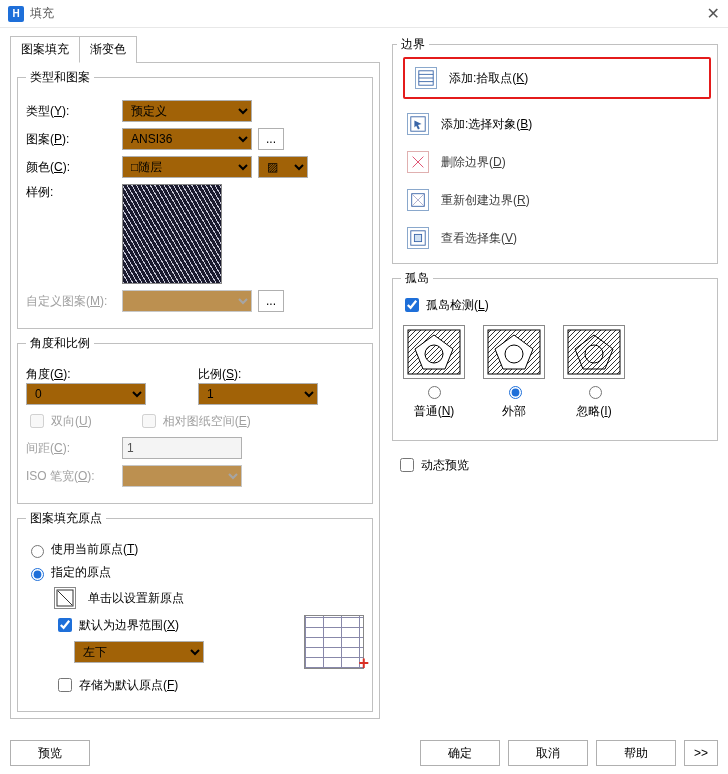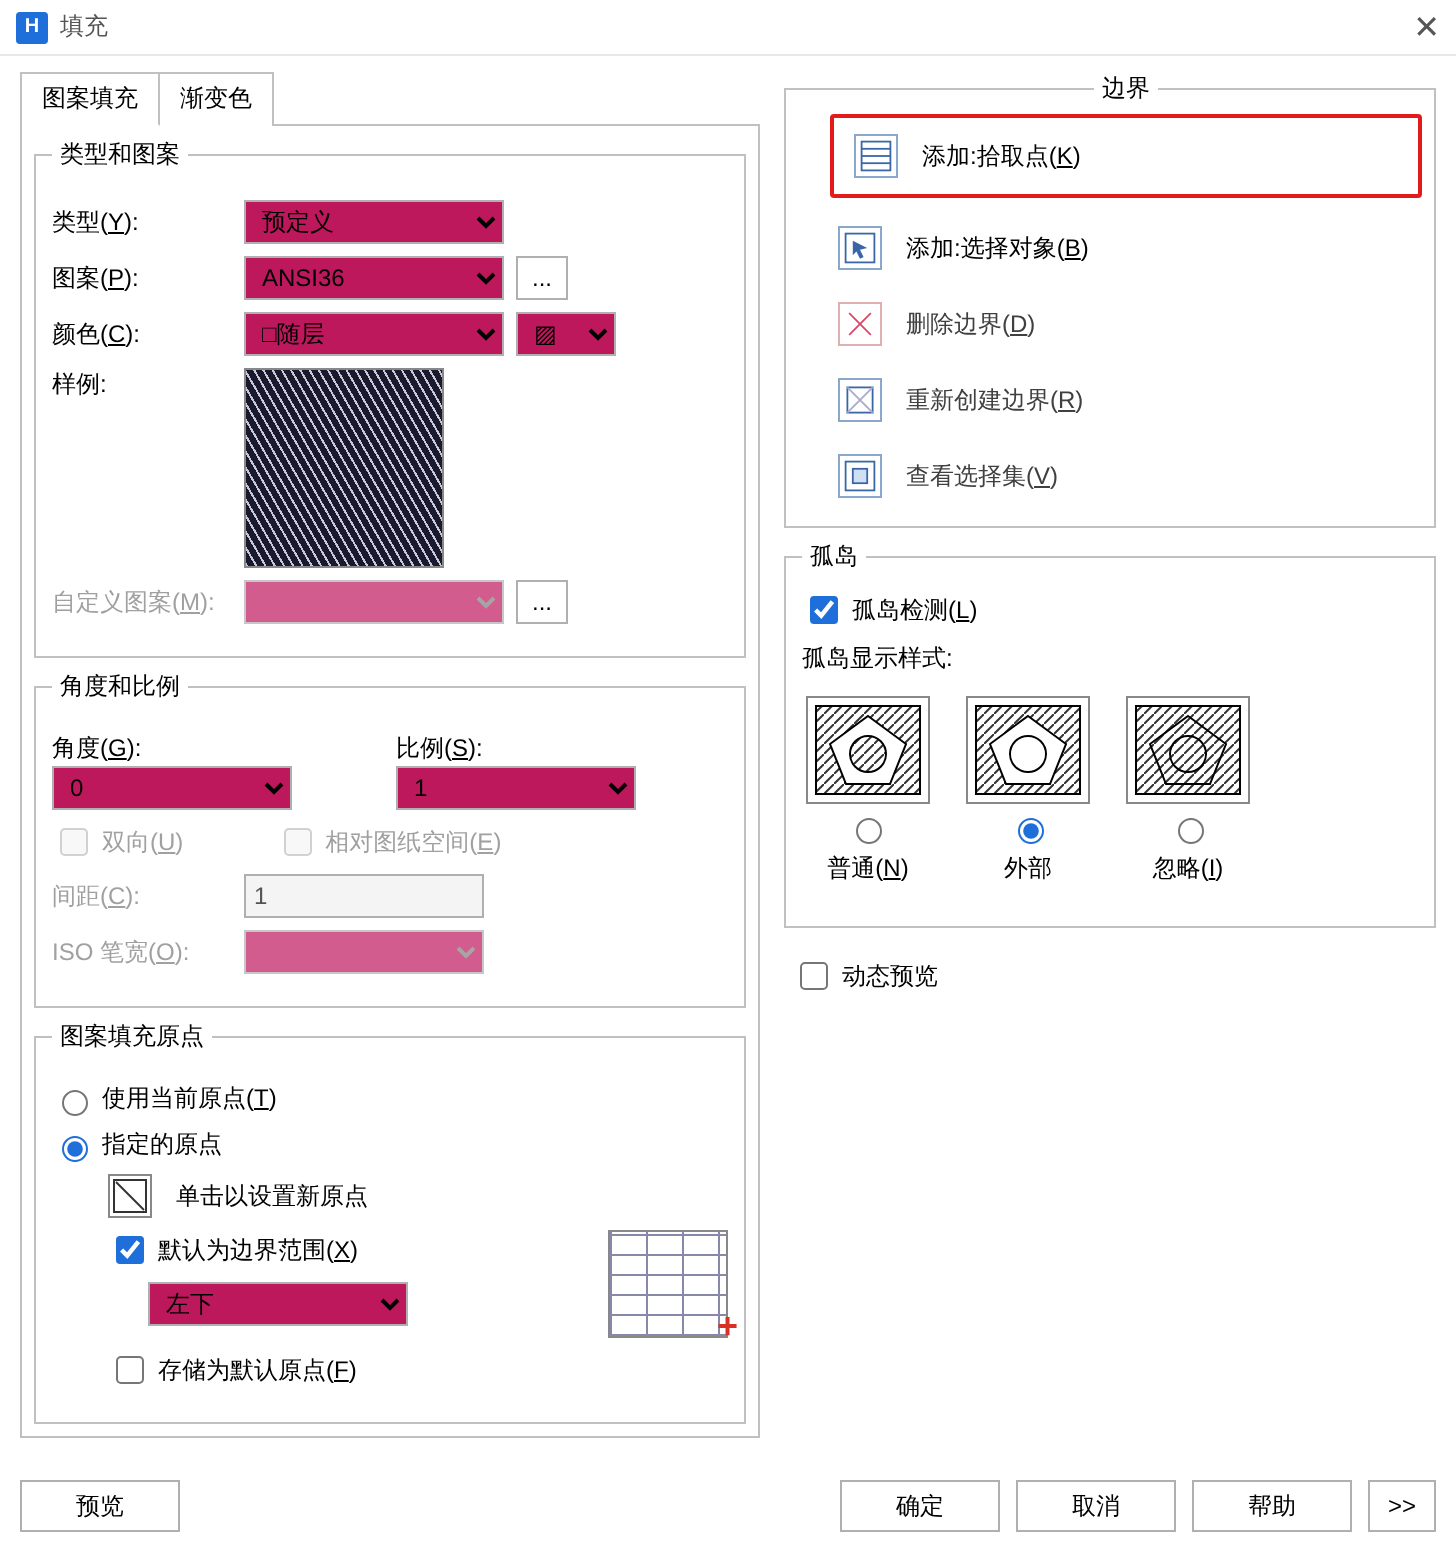--- a/index.html
+++ b/index.html
@@ -15,21 +15,21 @@
   .tabs{display:flex;border:1px solid #c0c0c0;border-bottom:none;width:fit-content;}
   .tab{padding:4px 10px;border-right:1px solid #c0c0c0;background:#fff;cursor:pointer;}
   .tab:last-child{border-right:none;}
   .tab.active{background:#fff;border-bottom:1px solid #fff;}
   .panel{border:1px solid #c0c0c0;padding:0;margin-top:-1px;}
   fieldset{border:1px solid #c0c0c0;margin:6px;padding:8px 8px 10px 8px;}
   fieldset>legend{padding:0 4px;color:#000;}
   .row{display:flex;align-items:center;margin:6px 0;gap:6px;}
   .lbl{width:90px;color:#000;}
   .lbl.disabled, .disabled{color:#a0a0a0;}
-  select, input[type=text]{height:22px;border:1px solid #b0b0b0;background:#be185d;padding:0 4px;}
+  select, input[type=text]{height:22px;border:1px solid #b0b0b0;background:#a16207;padding:0 4px;}
   select{width:130px;}
   .sel-narrow{width:50px;}
   .sq-btn{width:26px;height:22px;border:1px solid #b0b0b0;display:flex;align-items:center;justify-content:center;background:#fff;cursor:pointer;}
   .swatch{width:100px;height:100px;border:1px solid #888;background:#1a1a2e;background-image:repeating-linear-gradient(60deg,#c8c8d8 0 1px,transparent 1px 8px),repeating-linear-gradient(60deg,transparent 0 4px,#c8c8d8 4px 5px,transparent 5px 8px);}
   .u{text-decoration:underline;}
   .check{display:flex;align-items:center;gap:4px;}
   input[type=checkbox]{accent-color:#1e6fd9;width:14px;height:14px;}
   input[type=radio]{accent-color:#1e6fd9;}
   .origin-icon{width:22px;height:22px;border:1px solid #888;display:inline-flex;align-items:center;justify-content:center;margin-right:6px;}
   .brick-preview{width:60px;height:54px;border:1px solid #888;background:#fff;background-image:repeating-linear-gradient(0deg,#88a 0 1px,transparent 1px 10px),repeating-linear-gradient(90deg,#88a 0 1px,transparent 1px 18px);position:relative;}
@@ -167,21 +167,21 @@
             <input type="checkbox" style=""> 
                 <span>存储为默认原点(<span class="u">F</span>)</span>
           </label>
         </div>
       </fieldset>
 
     </div>
   </div>
 
   <div class="right">
-    <fieldset style="margin:0 0 6px 0;padding:0 0 6px 16px;text-align:center;">
+    <fieldset style="margin:0 0 6px 0;padding:0 0 6px 4px;">
       <legend>边界</legend>
       <div class="boundary-list">
         <div class="bnd-row bnd-highlight">
           <span class="bnd-icon">
             <svg viewBox="0 0 20 20">
                   <rect x="2" y="2" width="16" height="16" fill="none" stroke="#3a66a8"></rect>
                   <line x1="2" y1="6" x2="18" y2="6" stroke="#3a66a8"></line>
                   <line x1="2" y1="10" x2="18" y2="10" stroke="#3a66a8"></line>
                   <line x1="2" y1="14" x2="18" y2="14" stroke="#3a66a8"></line>
                 </svg>
@@ -226,21 +226,20 @@
         </div>
       </div>
     </fieldset>
 
     <fieldset style="margin:0;">
       <legend>孤岛</legend>
       <label class="check">
         <input type="checkbox" checked="" style=""> 
             <span>孤岛检测(<span class="u">L</span>)</span>
       </label>
-      <div style="margin-top:6px;">孤岛显示样式:</div>
       <div class="island-styles">
         <div class="island-opt">
           <div class="island-box">
             <svg width="54" height="46" viewBox="0 0 54 46">
               <defs>
                     <pattern id="h1" width="5" height="5" patternUnits="userSpaceOnUse">
                       <path d="M0 5 L5 0" stroke="#333" stroke-width="1"></path>
                     </pattern>
                   </defs>
               <rect x="1" y="1" width="52" height="44" fill="url(#h1)" stroke="#000"></rect>

